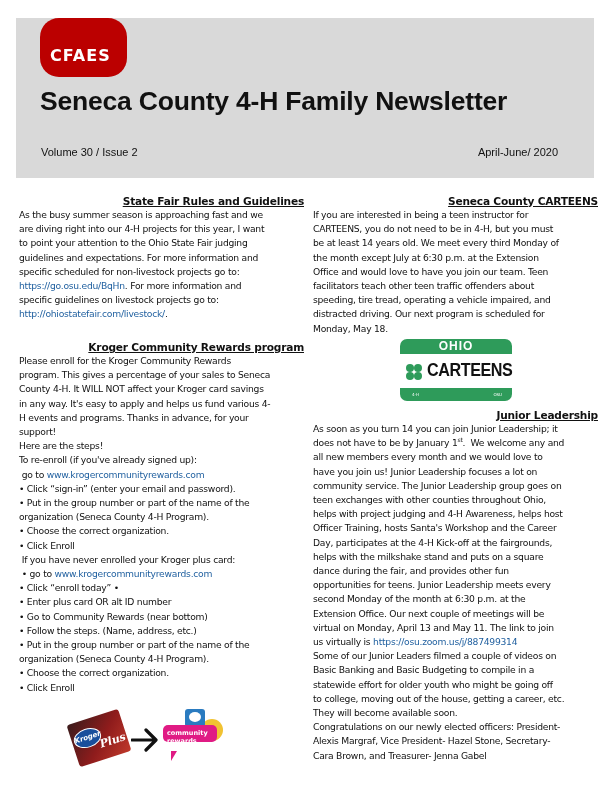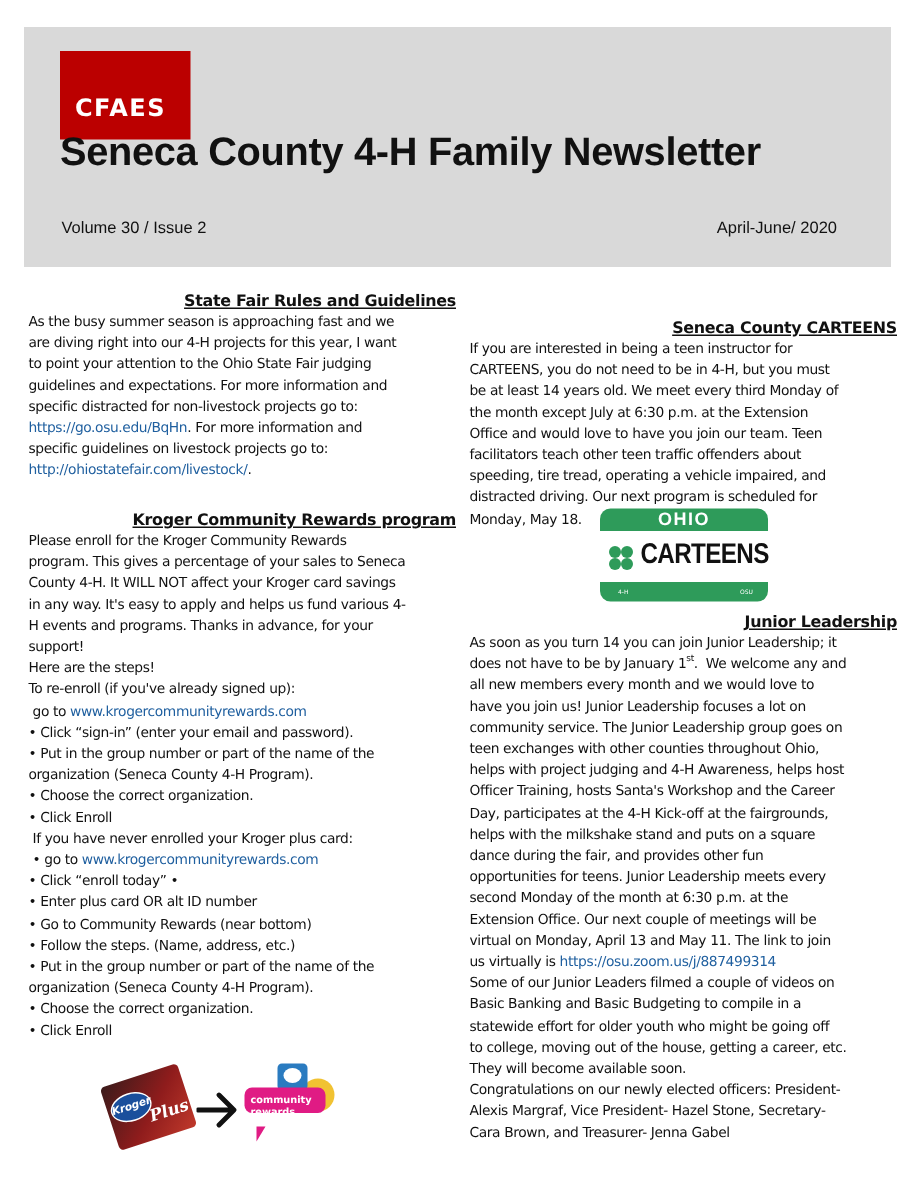--- a/index.html
+++ b/index.html
@@ -1,19 +1,19 @@
 <!DOCTYPE html>
 <html><head>
   <meta charset="utf-8">
   <style>
     html, body { margin: 0; padding: 0; background: #ffffff; }
     body { width: 612px; height: 792px; position: relative; overflow: hidden; font-family: "DejaVu Sans", sans-serif; color: #111; }
 
     .banner { position: absolute; left: 16px; top: 18px; width: 578px; height: 160px; background: #d9d9d9; }
-    .logo-block { position: absolute; left: 24px; top: 16px; width: 87px; height: 59px; background: #bb0000; }
+    .logo-block { position: absolute; left: 24px; top: 0; width: 87px; height: 59px; background: #bb0000; border-radius: 19px; }
     .logo-text { position: absolute; left: 10px; top: 28px; color: #ffffff; font-family: "DejaVu Sans", sans-serif; font-weight: bold; font-size: 16px; letter-spacing: 1px; }
     .title { position: absolute; left: 24px; top: 68px; font-family: "Liberation Sans", sans-serif; font-weight: bold; font-size: 26.5px; color: #111; white-space: nowrap; letter-spacing: -0.2px; }
     .vol { position: absolute; left: 25px; top: 128px; font-family: "Liberation Sans", sans-serif; font-size: 11px; color: #111; }
     .date { position: absolute; right: 36px; top: 128px; font-family: "Liberation Sans", sans-serif; font-size: 11px; color: #111; }
 
     .col { position: absolute; font-family: "DejaVu Sans", sans-serif; font-size: 9.2px; line-height: 14.2px; color: #111; letter-spacing: -0.25px; }
     .col-left { left: 19px; width: 285px; }
     .col-right { left: 313px; width: 285px; }
 
     .heading { font-weight: bold; text-decoration: underline; font-size: 10.6px; line-height: 14px; letter-spacing: -0.2px; text-align: right; }
@@ -57,21 +57,21 @@
   <div class="date">April-June/ 2020</div>
 </div>
 
 <div class="col col-left" style="top:194px;">
   <div class="heading">State Fair Rules and Guidelines</div>
   <div class="para">
     <span class="line">As the busy summer season is approaching fast and we</span>
     <span class="line">are diving right into our 4-H projects for this year, I want</span>
     <span class="line">to point your attention to the Ohio State Fair judging</span>
     <span class="line">guidelines and expectations. For more information and</span>
-    <span class="line">specific distracted for non-livestock projects go to:</span>
+    <span class="line">specific scheduled for non-livestock projects go to:</span>
     <span class="line"><a class="link">https://go.osu.edu/BqHn</a><span>. For more information and</span></span>
     <span class="line">specific guidelines on livestock projects go to:</span>
     <span class="line"><a class="link">http://ohiostatefair.com/livestock/</a><span>.</span></span>
   </div>
 </div>
 
 <div class="col col-left" style="top:340px;">
   <div class="heading">Kroger Community Rewards program</div>
   <div class="para">
     <span class="line">Please enroll for the Kroger Community Rewards</span>
@@ -115,21 +115,21 @@
     </div>
   <div class="cr-pink">
     <div class="cr-text">
       <span>community</span><br>
       <span>rewards</span>
     </div>
   </div>
   <div class="cr-tail"></div>
 </div>
 
-<div class="col col-right" style="top:212px;">
+<div class="col col-right" style="top:194px;">
   <div class="heading">Seneca County CARTEENS</div>
   <div class="para">
     <span class="line">If you are interested in being a teen instructor for</span>
     <span class="line">CARTEENS, you do not need to be in 4-H, but you must</span>
     <span class="line">be at least 14 years old. We meet every third Monday of</span>
     <span class="line">the month except July at 6:30 p.m.  at the Extension</span>
     <span class="line">Office and would love to have you join our team. Teen</span>
     <span class="line">facilitators teach other teen traffic offenders about</span>
     <span class="line">speeding, tire tread, operating a vehicle impaired, and</span>
     <span class="line">distracted driving. Our next program is scheduled for</span>

